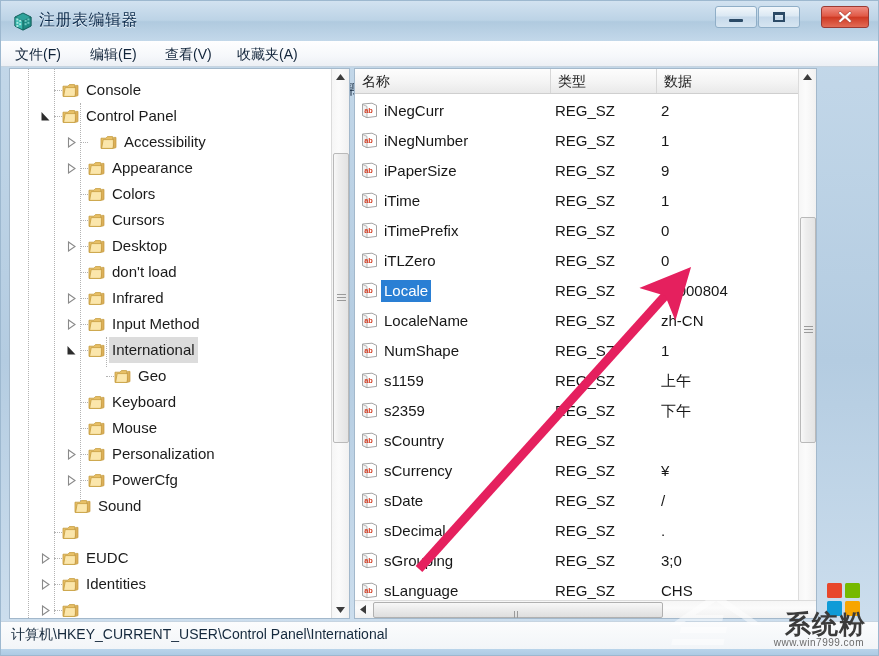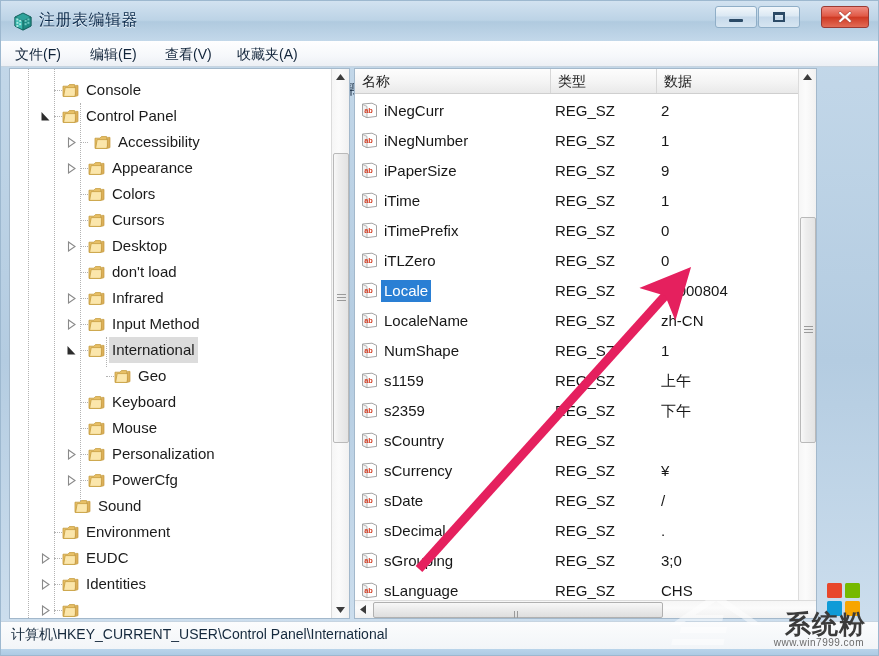--- a/index.html
+++ b/index.html
@@ -298,21 +298,21 @@
                   <path d="M13.4 2.4 L16 2.4 L16 12.6 L13.4 13.4 Z" fill="#dcb05a" stroke="#c49a3c" stroke-width=".7"></path>
                 </svg></span><span class="lbl">Control Panel</span></span>
           </div>
           <div class="tnode" style="left:56px; top:60px;">
             <span style="position:absolute;left:0;top:0;width:14px;height:26px;">
               <svg class="expander" viewBox="0 0 11 11">
                 <path d="M2.5 1 L9 5.5 L2.5 10 Z" fill="none" stroke="#8a8a8a" stroke-width="1.1"></path>
               </svg>
             </span>
             <span class="dotline-h" style="left:14px;top:13px;width:8px;"></span>
-            <span style="position:absolute;left:28px;top:0;white-space:nowrap;"><span class="folder"><svg viewBox="0 0 17 15" width="17" height="15">
+            <span style="position:absolute;left:34px;top:0;white-space:nowrap;"><span class="folder"><svg viewBox="0 0 17 15" width="17" height="15">
                   <path d="M1 3.2 L6 3.2 L7.4 1.6 L12.6 1.6 L12.6 13.4 L1 13.4 Z" fill="#e8c067" stroke="#c49a3c" stroke-width=".8"></path>
                   <path d="M3.2 4.6 L14.6 4.6 L13 13.4 L1.6 13.4 Z" fill="#fbe6ab" stroke="#c49a3c" stroke-width=".8"></path>
                   <path d="M13.4 2.4 L16 2.4 L16 12.6 L13.4 13.4 Z" fill="#dcb05a" stroke="#c49a3c" stroke-width=".7"></path>
                 </svg></span><span class="lbl">Accessibility</span></span>
           </div>
           <div class="tnode" style="left:56px; top:86px;">
             <span style="position:absolute;left:0;top:0;width:14px;height:26px;">
               <svg class="expander" viewBox="0 0 11 11">
                 <path d="M2.5 1 L9 5.5 L2.5 10 Z" fill="none" stroke="#8a8a8a" stroke-width="1.1"></path>
               </svg>
@@ -457,21 +457,21 @@
                   <path d="M3.2 4.6 L14.6 4.6 L13 13.4 L1.6 13.4 Z" fill="#fbe6ab" stroke="#c49a3c" stroke-width=".8"></path>
                   <path d="M13.4 2.4 L16 2.4 L16 12.6 L13.4 13.4 Z" fill="#dcb05a" stroke="#c49a3c" stroke-width=".7"></path>
                 </svg></span><span class="lbl">Sound</span></span>
           </div>
           <div class="tnode" style="left:30px; top:450px;">
             <span class="dotline-h" style="left:14px;top:13px;width:8px;"></span>
             <span style="position:absolute;left:22px;top:0;white-space:nowrap;"><span class="folder"><svg viewBox="0 0 17 15" width="17" height="15">
                   <path d="M1 3.2 L6 3.2 L7.4 1.6 L12.6 1.6 L12.6 13.4 L1 13.4 Z" fill="#e8c067" stroke="#c49a3c" stroke-width=".8"></path>
                   <path d="M3.2 4.6 L14.6 4.6 L13 13.4 L1.6 13.4 Z" fill="#fbe6ab" stroke="#c49a3c" stroke-width=".8"></path>
                   <path d="M13.4 2.4 L16 2.4 L16 12.6 L13.4 13.4 Z" fill="#dcb05a" stroke="#c49a3c" stroke-width=".7"></path>
-                </svg></span><span class="lbl">Environment</span></span>
+                </svg></span></span>
           </div>
           <div class="tnode" style="left:30px; top:476px;">
             <span style="position:absolute;left:0;top:0;width:14px;height:26px;">
               <svg class="expander" viewBox="0 0 11 11">
                 <path d="M2.5 1 L9 5.5 L2.5 10 Z" fill="none" stroke="#8a8a8a" stroke-width="1.1"></path>
               </svg>
             </span>
             <span class="dotline-h" style="left:14px;top:13px;width:8px;"></span>
             <span style="position:absolute;left:22px;top:0;white-space:nowrap;"><span class="folder"><svg viewBox="0 0 17 15" width="17" height="15">
                   <path d="M1 3.2 L6 3.2 L7.4 1.6 L12.6 1.6 L12.6 13.4 L1 13.4 Z" fill="#e8c067" stroke="#c49a3c" stroke-width=".8"></path>

